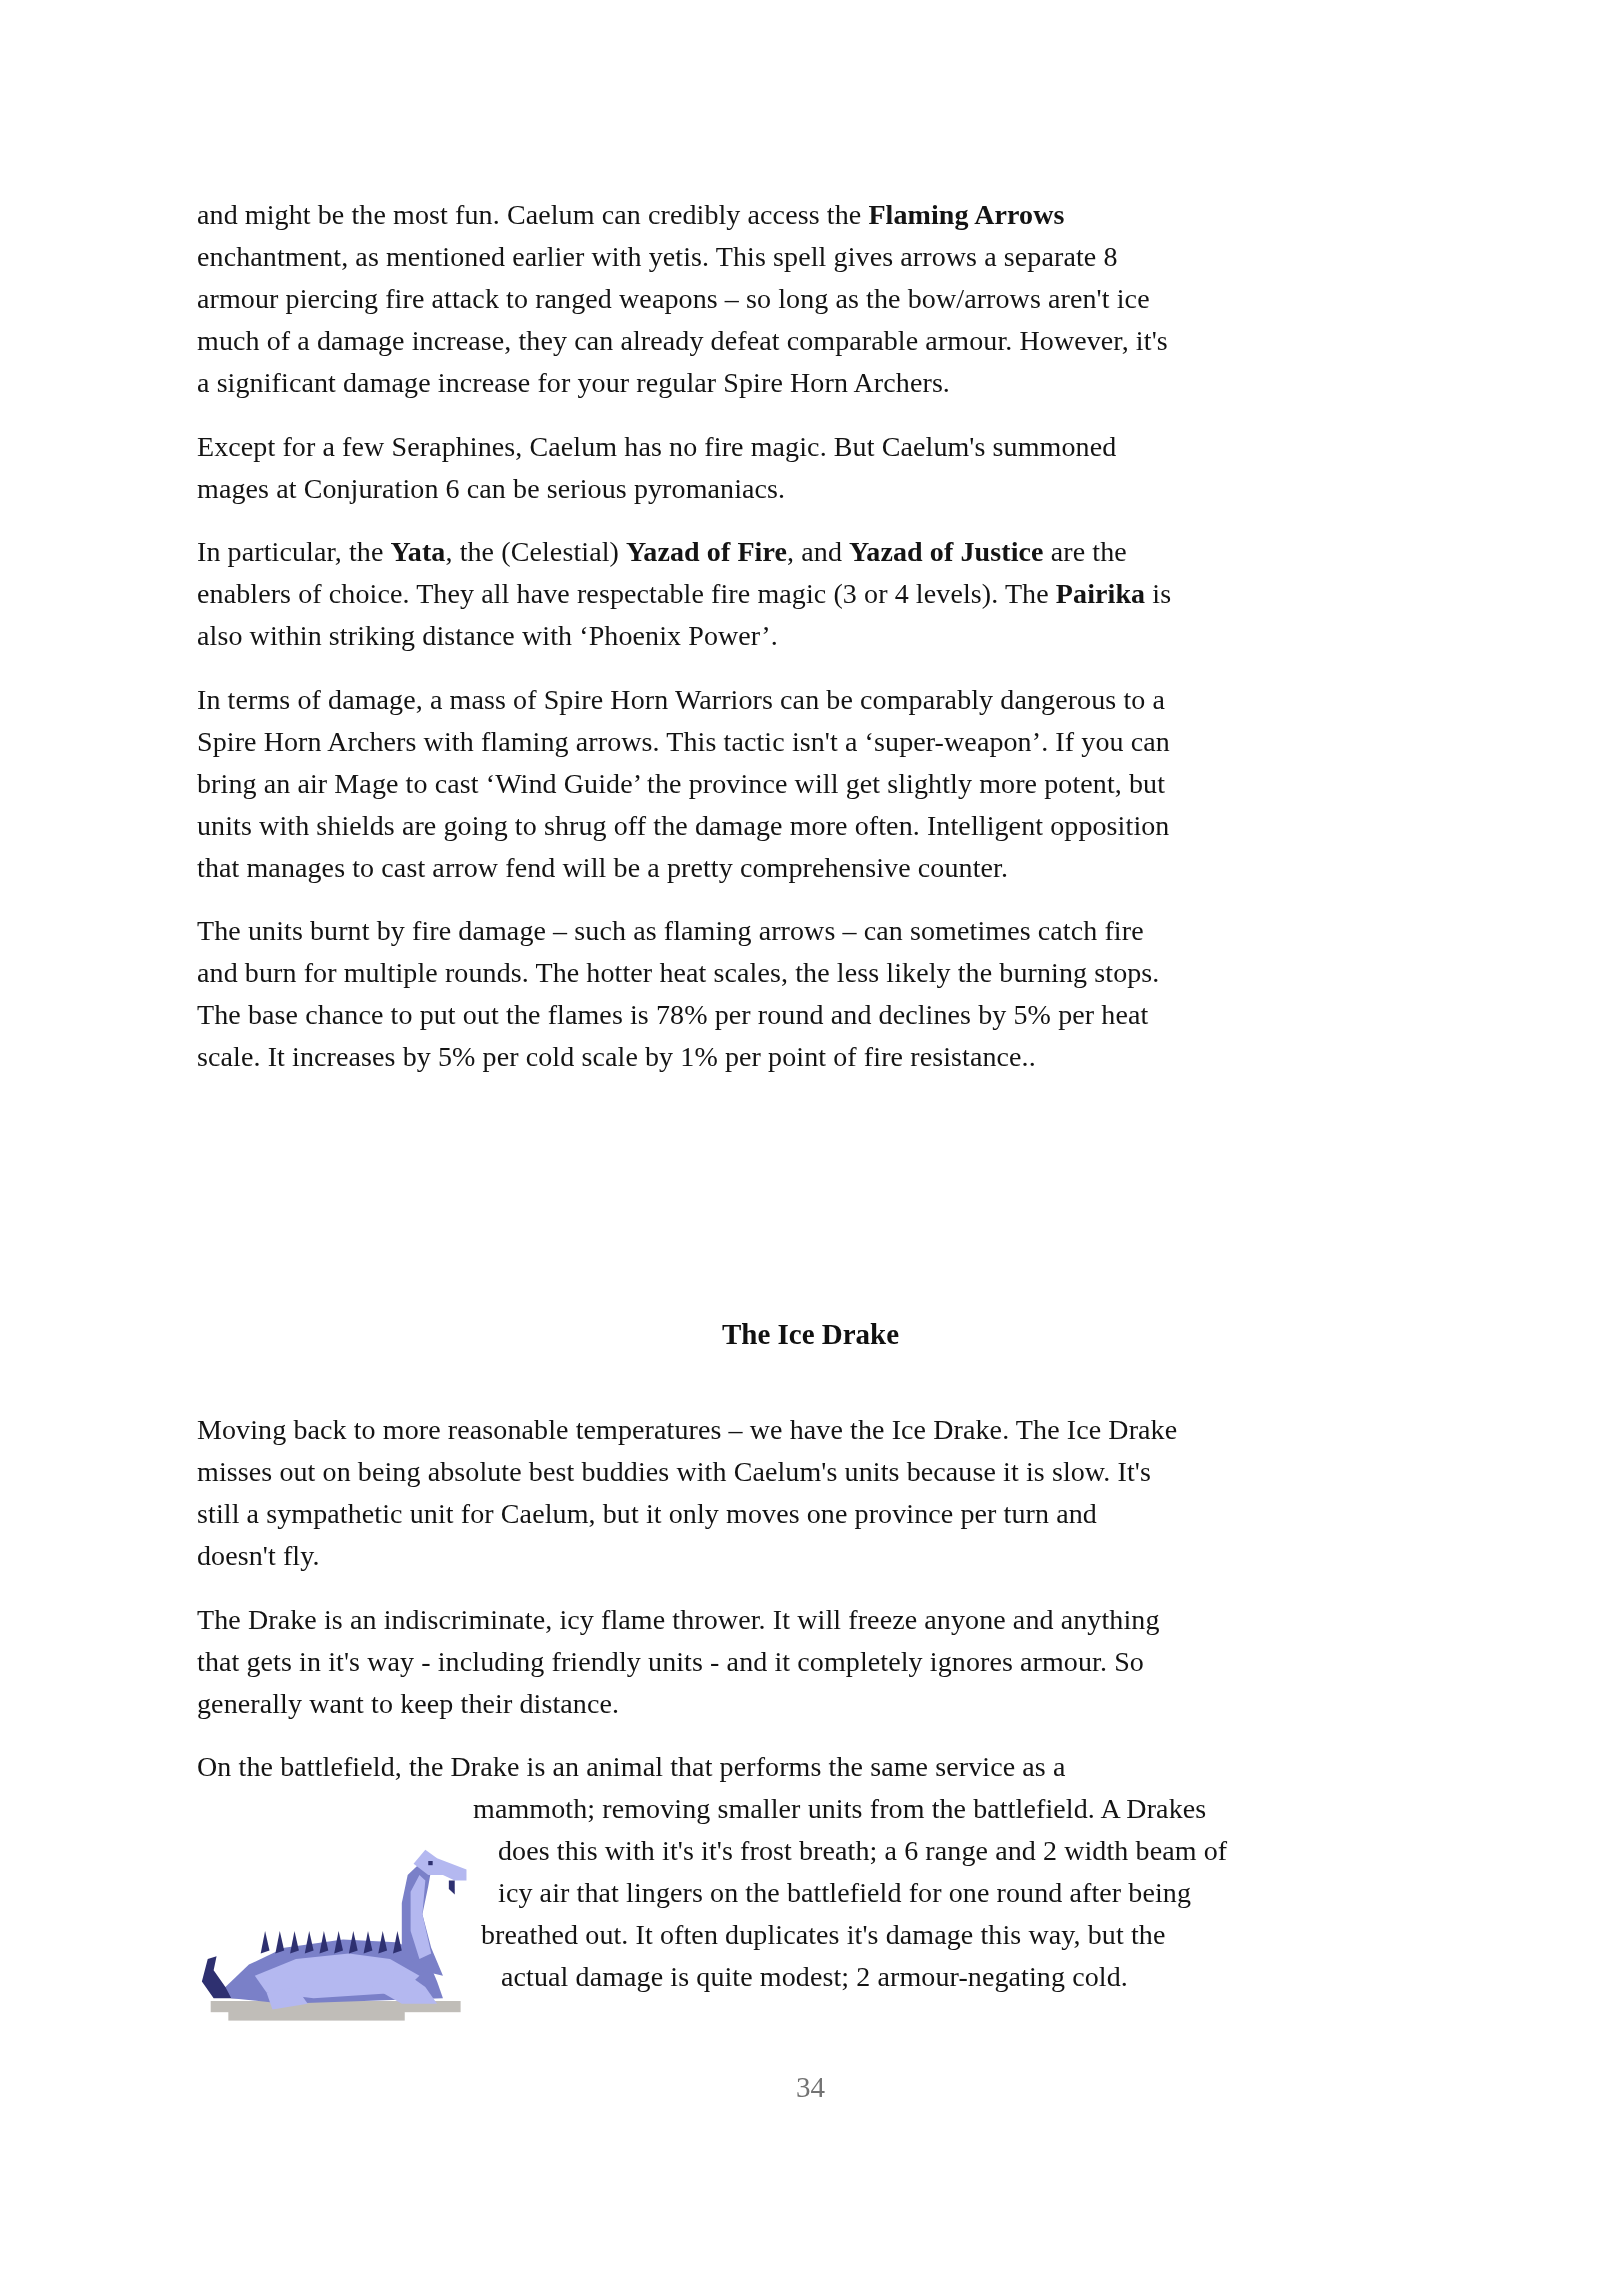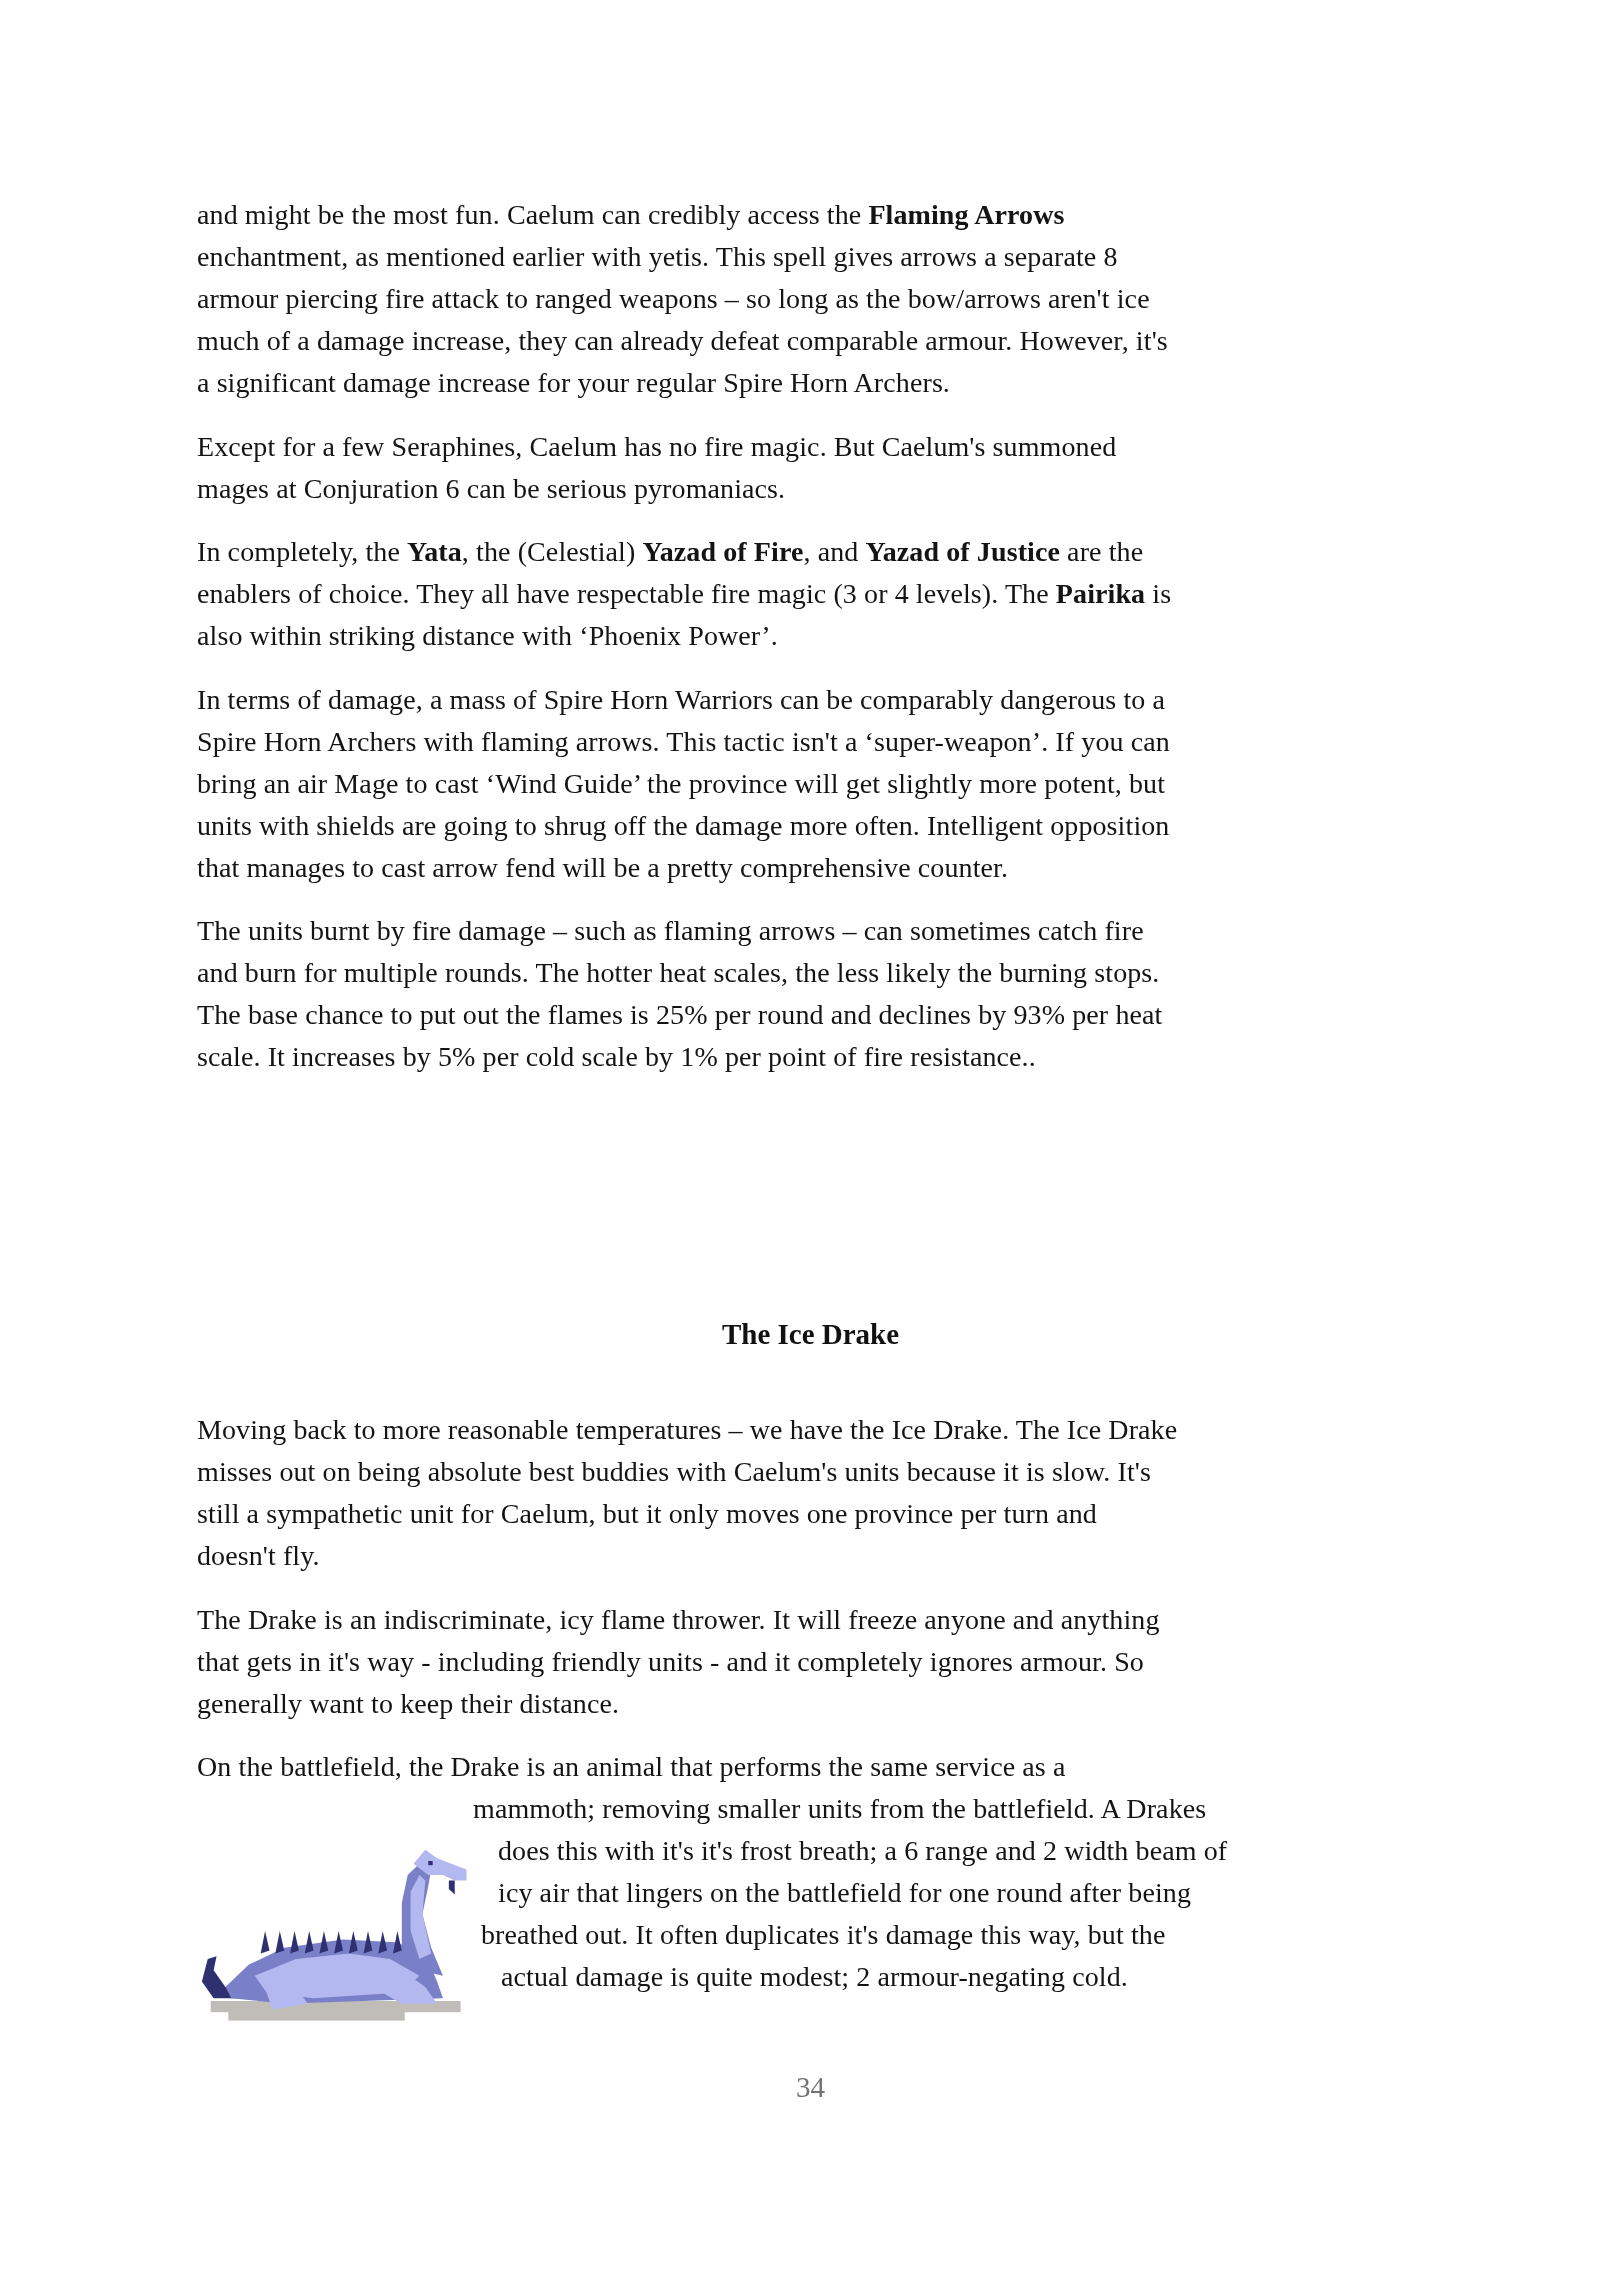--- a/index.html
+++ b/index.html
@@ -44,35 +44,35 @@
         <span class="line"><span>enchantment, as mentioned earlier with yetis. This spell gives arrows a separate 8</span></span>
         <span class="line"><span>armour piercing fire attack to ranged weapons – so long as the bow/arrows aren't ice</span></span>
         <span class="line"><span>much of a damage increase, they can already defeat comparable armour. However, it's</span></span>
         <span class="line"><span>a significant damage increase for your regular Spire Horn Archers.</span></span>
       </p>
       <p class="para" style="margin-top: 21.6px;">
         <span class="line"><span>Except for a few Seraphines, Caelum has no fire magic. But Caelum's summoned</span></span>
         <span class="line"><span>mages at Conjuration 6 can be serious pyromaniacs.</span></span>
       </p>
       <p class="para" style="margin-top: 21.6px;">
-        <span class="line"><span>In completely, the </span><b>Yata</b><span>, the (Celestial) </span><b>Yazad of Fire</b><span>, and </span><b>Yazad of Justice</b><span> are the</span></span>
+        <span class="line"><span>In particular, the </span><b>Yata</b><span>, the (Celestial) </span><b>Yazad of Fire</b><span>, and </span><b>Yazad of Justice</b><span> are the</span></span>
         <span class="line"><span>enablers of choice. They all have respectable fire magic (3 or 4 levels). The </span><b>Pairika</b><span> is</span></span>
         <span class="line"><span>also within striking distance with ‘Phoenix Power’.</span></span>
       </p>
       <p class="para" style="margin-top: 21.6px;">
         <span class="line"><span>In terms of damage, a mass of Spire Horn Warriors can be comparably dangerous to a</span></span>
         <span class="line"><span>Spire Horn Archers with flaming arrows. This tactic isn't a ‘super-weapon’. If you can</span></span>
         <span class="line"><span>bring an air Mage to cast ‘Wind Guide’ the province will get slightly more potent, but</span></span>
         <span class="line"><span>units with shields are going to shrug off the damage more often. Intelligent opposition</span></span>
         <span class="line"><span>that manages to cast arrow fend will be a pretty comprehensive counter.</span></span>
       </p>
       <p class="para" style="margin-top: 21.6px;">
         <span class="line"><span>The units burnt by fire damage – such as  flaming arrows – can sometimes catch fire</span></span>
         <span class="line"><span>and burn for multiple rounds.  The hotter heat scales, the less likely the burning stops.</span></span>
-        <span class="line"><span>The base chance to put out the flames is 25% per round and declines by 93% per heat</span></span>
+        <span class="line"><span>The base chance to put out the flames is 78% per round and declines by 5% per heat</span></span>
         <span class="line"><span>scale. It increases by 5% per cold scale by 1% per point of fire resistance..</span></span>
       </p>
     </div>
 
   <h2 class="heading">The Ice Drake</h2>
 
   <div class="col" id="col-bottom" style="top:1366px;margin-top:43px;">
       <p class="para">
         <span class="line"><span>Moving back to more reasonable temperatures – we have the Ice Drake. The Ice Drake</span></span>
         <span class="line"><span>misses out on being absolute best buddies with Caelum's units because it is slow. It's</span></span>

